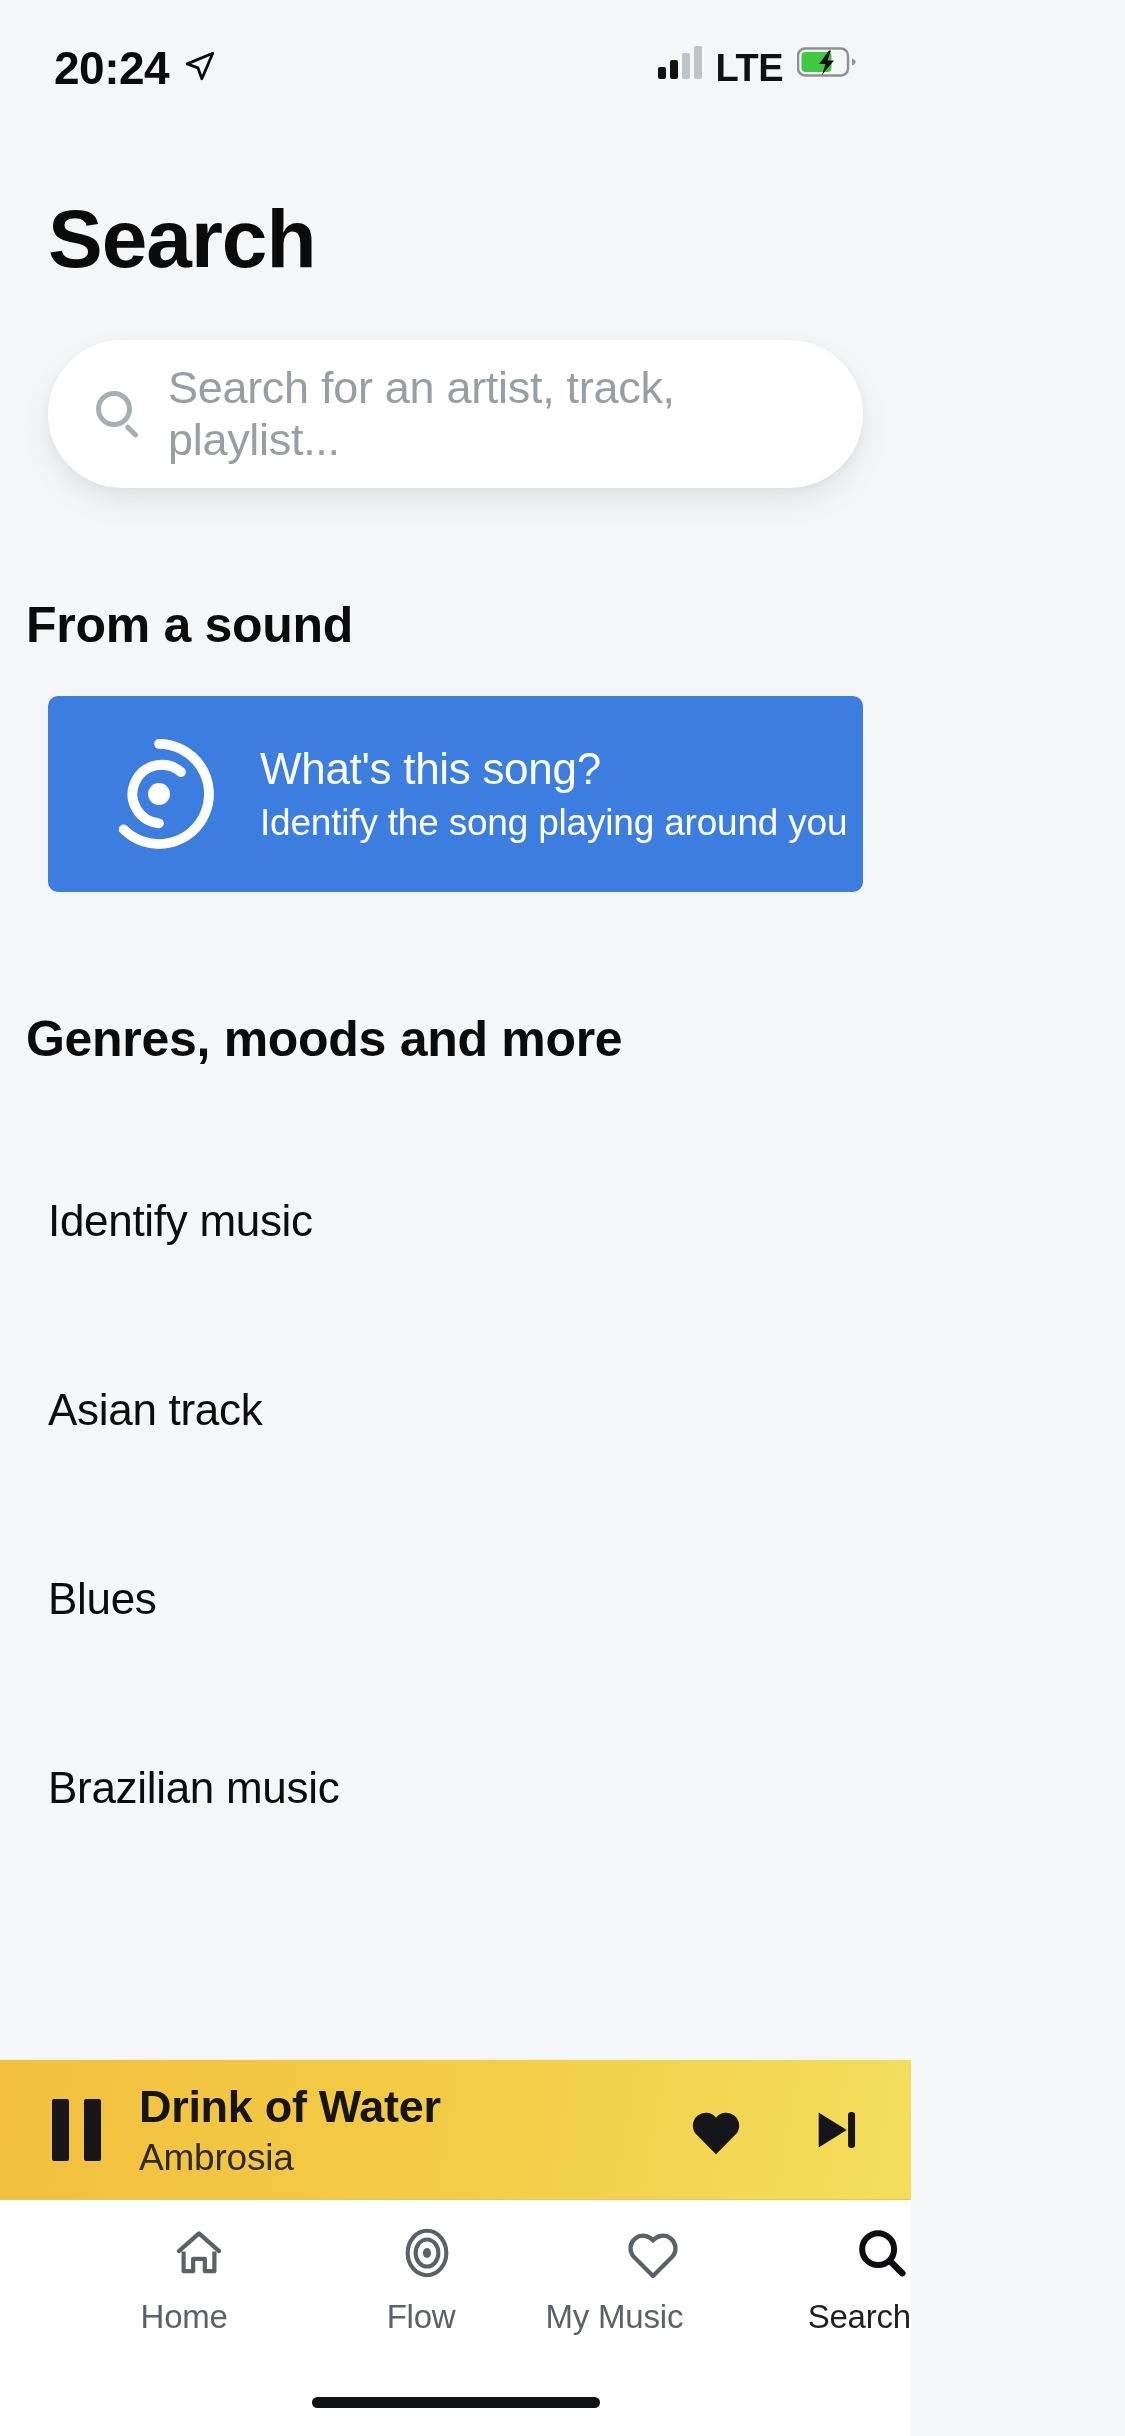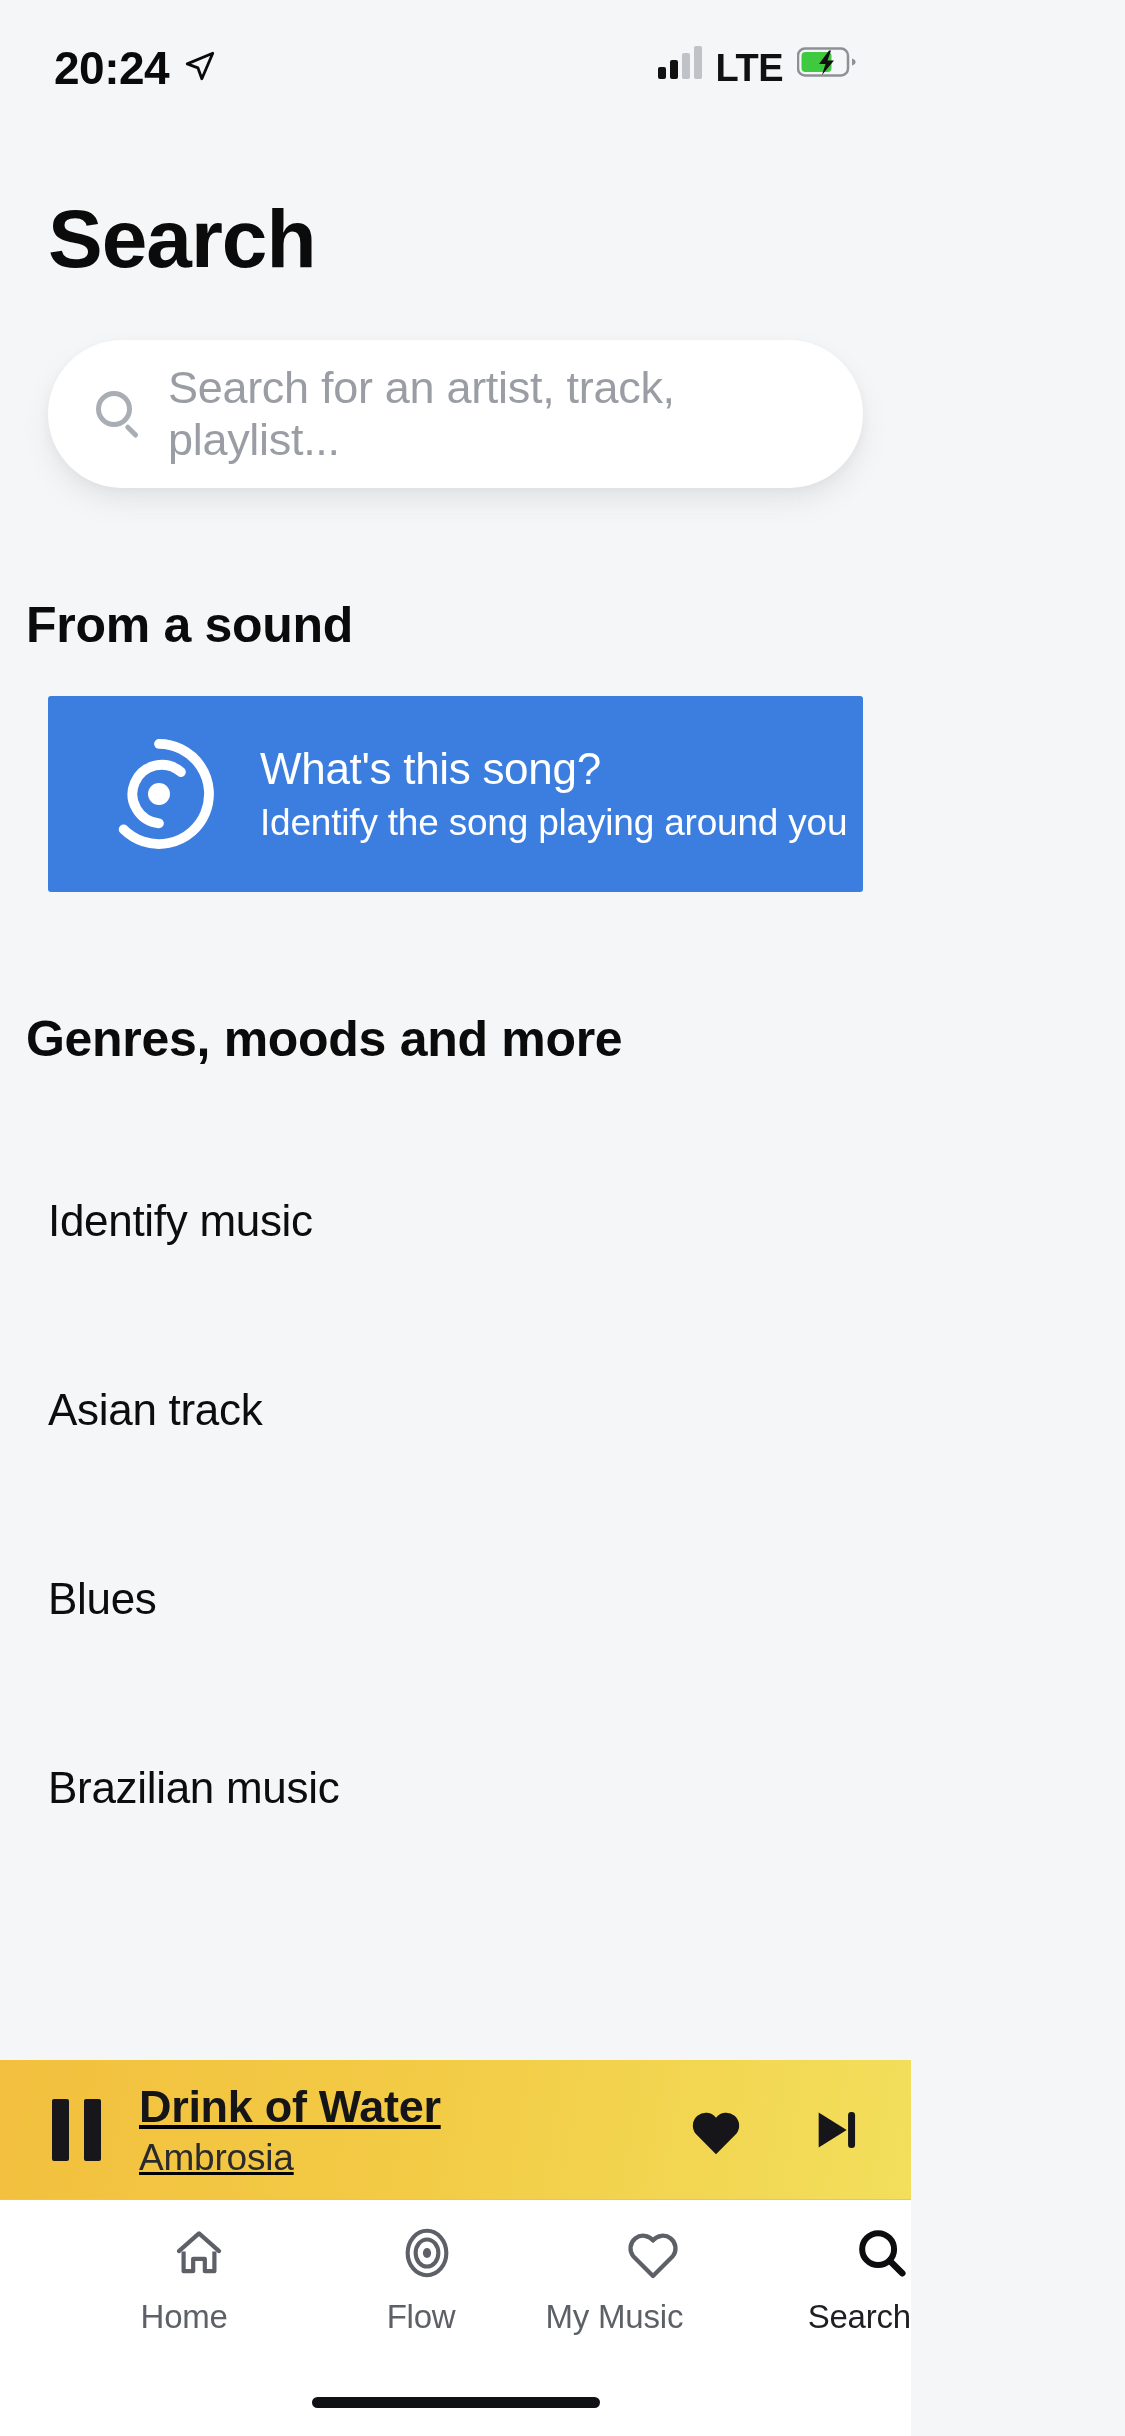--- a/index.html
+++ b/index.html
@@ -65,21 +65,21 @@
     font-family:"Liberation Sans Narrow","Liberation Sans",sans-serif;
     font-size:50px; font-weight:700; color:#0b0b0b;
     padding-left:26px; letter-spacing:-0.3px;
   }
   .sh-sound { padding-top:108px; }
   .sh-genres { padding-top:118px; }
 
   
   .sound-card-wrap { padding:42px 48px 0 48px; }
   .sound-card {
-    background:#3c7ee0; border-radius:3px; height:196px;
+    background:#3c7ee0; border-radius:10px; height:196px;
     display:flex; align-items:center; padding-left:50px;
   }
   .sh-icon { width:122px; height:122px; position:relative; flex:0 0 122px; margin-right:40px; }
   .sh-icon svg { display:block; }
   .sound-texts { display:flex; flex-direction:column; justify-content:center; gap:8px; }
   .sound-title { font-size:44px; color:#ffffff; letter-spacing:-0.3px; }
   .sound-sub   { font-size:37px; color:#ffffff; letter-spacing:-0.2px; }
 
   
   .genres { padding:0 48px; margin-top:58px; }
@@ -90,21 +90,20 @@
 
   
   .flexfill { flex:1 1 auto; }
 
   
   .player {
     flex:0 0 140px; height:140px;
     background:linear-gradient(100deg,#f2c03e 0%,#f3cb45 46%,#f2df5c 100%);
     display:flex; align-items:center; padding:0 48px 0 52px;
     border-bottom:1px solid #e2cb54;
-    text-decoration:underline;
   }
   .pause { display:flex; gap:15px; flex:0 0 auto; margin-right:38px; }
   .pause i { width:17px; height:62px; background:#17171b; border-radius:2px; display:block; }
   .ptexts { display:flex; flex-direction:column; justify-content:center; gap:4px; flex:1 1 auto; }
   .ptitle {
     font-family:"Liberation Sans Narrow","Liberation Sans",sans-serif;
     font-size:45px; font-weight:700; color:#151518; letter-spacing:-0.3px;
   }
   .partist { font-size:37px; color:#2a2a2d; letter-spacing:-0.2px; }
   .pcontrols { display:flex; align-items:center; gap:62px; flex:0 0 auto; }

